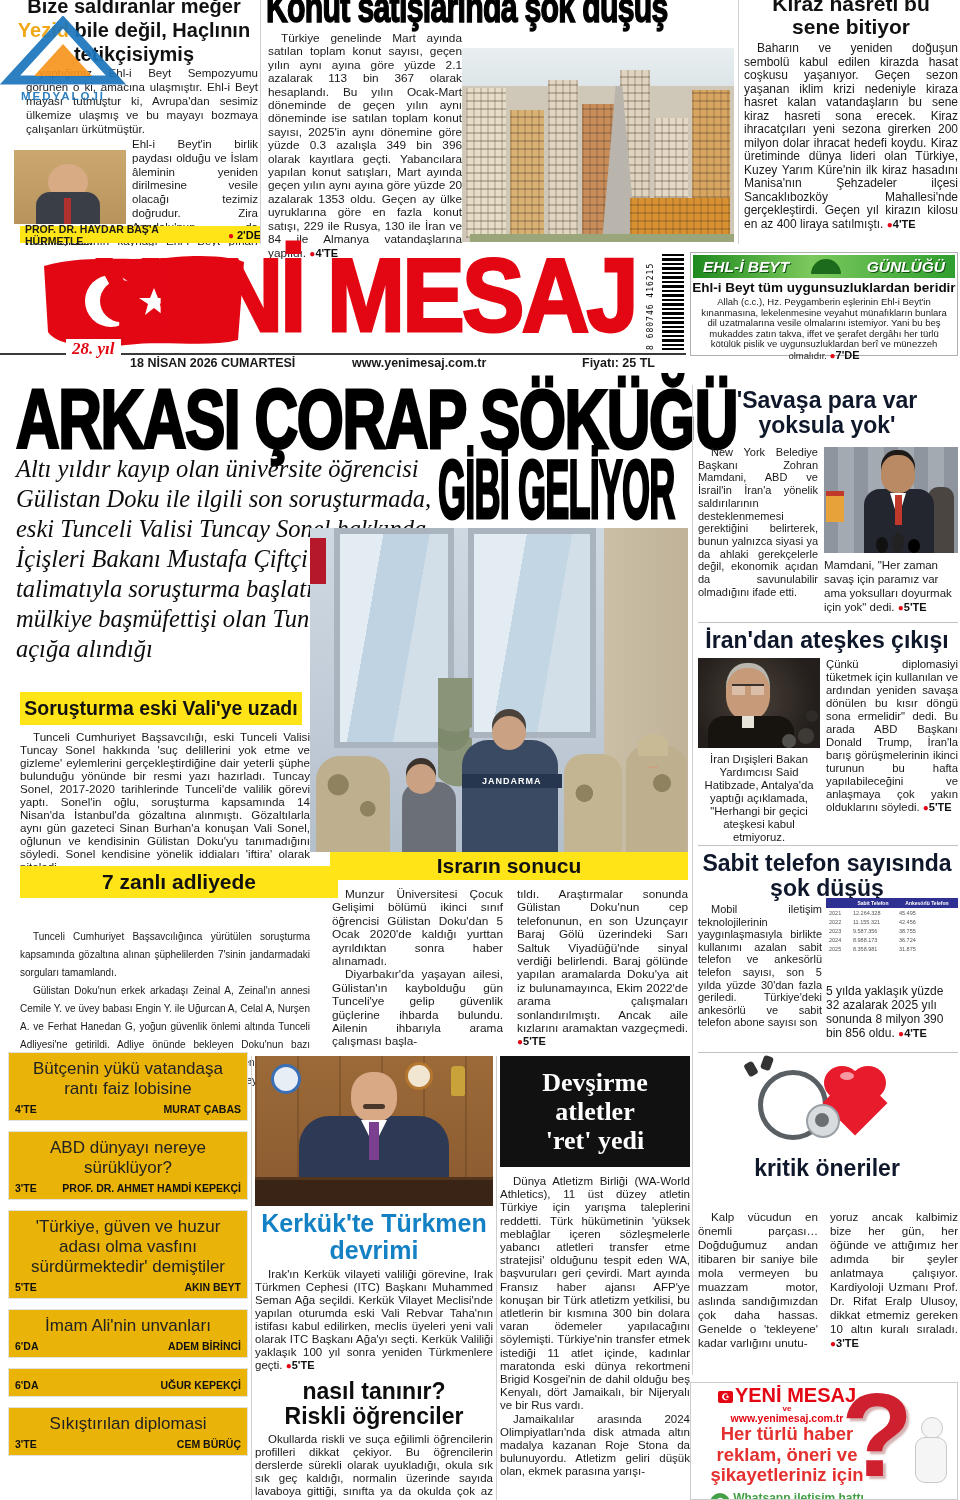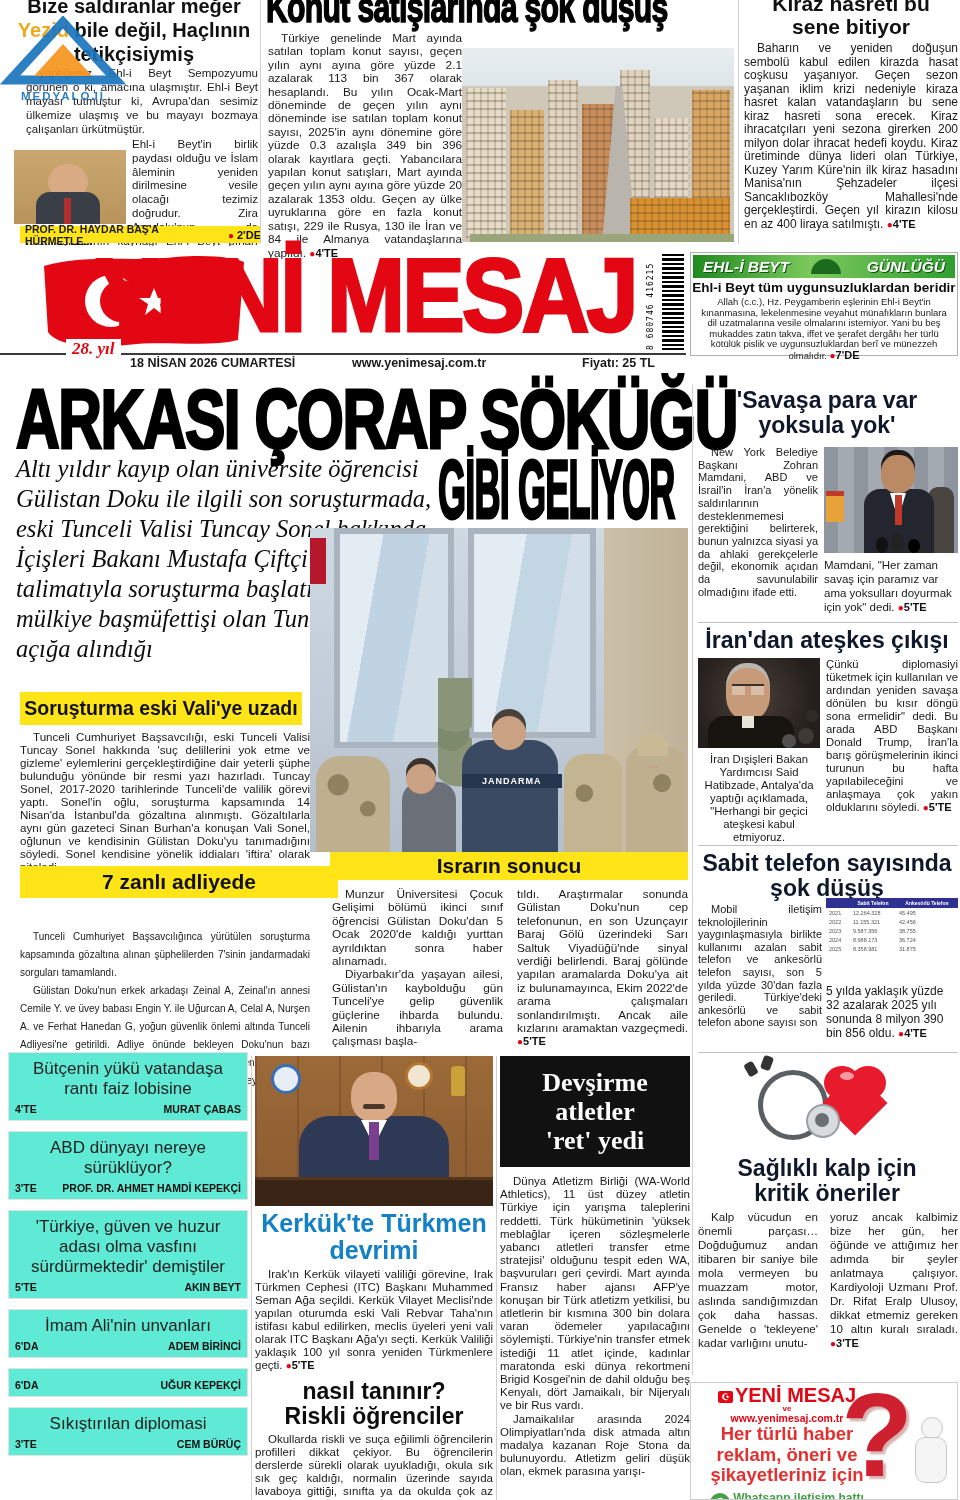--- a/index.html
+++ b/index.html
@@ -97,21 +97,21 @@
   #tel-table{position:absolute;left:826px;top:898px;width:132px;border-collapse:collapse;}
   #tel-table th{background:#2e3192;color:#fff;font-size:5px;padding:2px 2px;text-align:center;}
   #tel-table td{font-size:5.5px;color:#555;padding:1.5px 3px;text-align:left;}
   #tel-body2{position:absolute;left:826px;top:984px;width:132px;font-size:12px;line-height:14px;}
   #heart-img{position:absolute;left:728px;top:1056px;width:205px;height:96px;background:#fff;}
   #kalp-cols{position:absolute;left:698px;top:1210px;width:260px;display:flex;gap:12px;}
   #kalp-cols .kcol{font-size:11.6px;line-height:14px;}
 
   
   #columnists{position:absolute;left:8px;top:1052px;width:240px;height:448px;overflow:hidden;}
-  .col-item{border:1px solid #e2e2e2;padding:6px 6px 5px;margin-bottom:10px;background:#5eead4;}
+  .col-item{border:1px solid #e2e2e2;padding:6px 6px 5px;margin-bottom:10px;background:#eab308;}
   .col-title{font-size:17px;line-height:20px;text-align:center;color:#222;}
   .col-row{display:flex;justify-content:space-between;margin-top:4px;font-weight:bold;font-size:10.5px;color:#111;}
   #bottom-mid{position:absolute;left:255px;top:1056px;width:238px;height:444px;overflow:hidden;}
   #kerkuk-photo{position:relative;width:238px;height:150px;overflow:hidden;
       background:linear-gradient(180deg,#9c6a38,#8a5a30);}
   #kerkuk-title{margin-top:4px;text-align:center;font-weight:bold;font-size:25px;line-height:27px;color:#1581c5;}
   #kerkuk-body{margin-top:4px;font-size:11.5px;line-height:13px;}
   #riskli-title{margin-top:7px;text-align:center;font-weight:bold;font-size:23px;line-height:25px;color:#0d0d0d;}
   #riskli-body{margin-top:4px;font-size:11.5px;line-height:13px;}
   #devsirme{position:absolute;left:500px;top:1056px;width:190px;height:444px;overflow:hidden;}
@@ -361,21 +361,20 @@
     <div class="ph" style="left:96px;top:10px;width:36px;height:34px;background:#e81b2c;border-radius:50%;"></div>
     <div class="ph" style="left:122px;top:10px;width:36px;height:34px;background:#e81b2c;border-radius:50%;"></div>
     <div class="ph" style="left:104px;top:24px;width:46px;height:46px;background:#e81b2c;transform:rotate(45deg);"></div>
     <div class="ph" style="left:112px;top:16px;width:14px;height:8px;border-radius:50%;background:rgba(255,255,255,.55);"></div>
     <div class="ph" style="left:78px;top:48px;width:30px;height:30px;border-radius:50%;background:#d9dcdf;border:2px solid #9aa0a6;"></div>
     <div class="ph" style="left:87px;top:57px;width:14px;height:14px;border-radius:50%;background:#6a6f73;"></div>
     <div class="ph" style="left:18px;top:6px;width:10px;height:14px;background:#333;border-radius:3px;transform:rotate(-30deg);"></div>
     <div class="ph" style="left:34px;top:0px;width:10px;height:14px;background:#333;border-radius:3px;transform:rotate(20deg);"></div>
   </div>
   <div class="rtitle" style="top:1156px;">
-    <div>Sağlıklı kalp için</div>
     <div>kritik öneriler</div>
   </div>
   <div id="kalp-cols">
     <p class="kcol j ind" style="width:120px;">Kalp vücudun en önemli parçası…Doğduğumuz andan itibaren bir saniye bile mola vermeyen bu muazzam motor, aslında sandığımızdan çok daha hassas. Genelde o 'tekleyene' kadar varlığını unutu-</p>
     <p class="kcol j" style="width:128px;"><span>yoruz ancak kalbimiz bize her gün, her öğünde ve attığımız her adımda bir şeyler anlatmaya çalışıyor. Kardiyoloji Uzmanı Prof. Dr. Rifat Eralp Ulusoy, dikkat etmemiz gereken 10 altın kuralı sıraladı.</span> <span class="dot">●</span><span class="pref">3'TE</span></p>
   </div>
 
   <div id="columnists">
     <div class="col-item">
       <div class="col-title">Bütçenin yükü vatandaşa rantı faiz lobisine</div>

